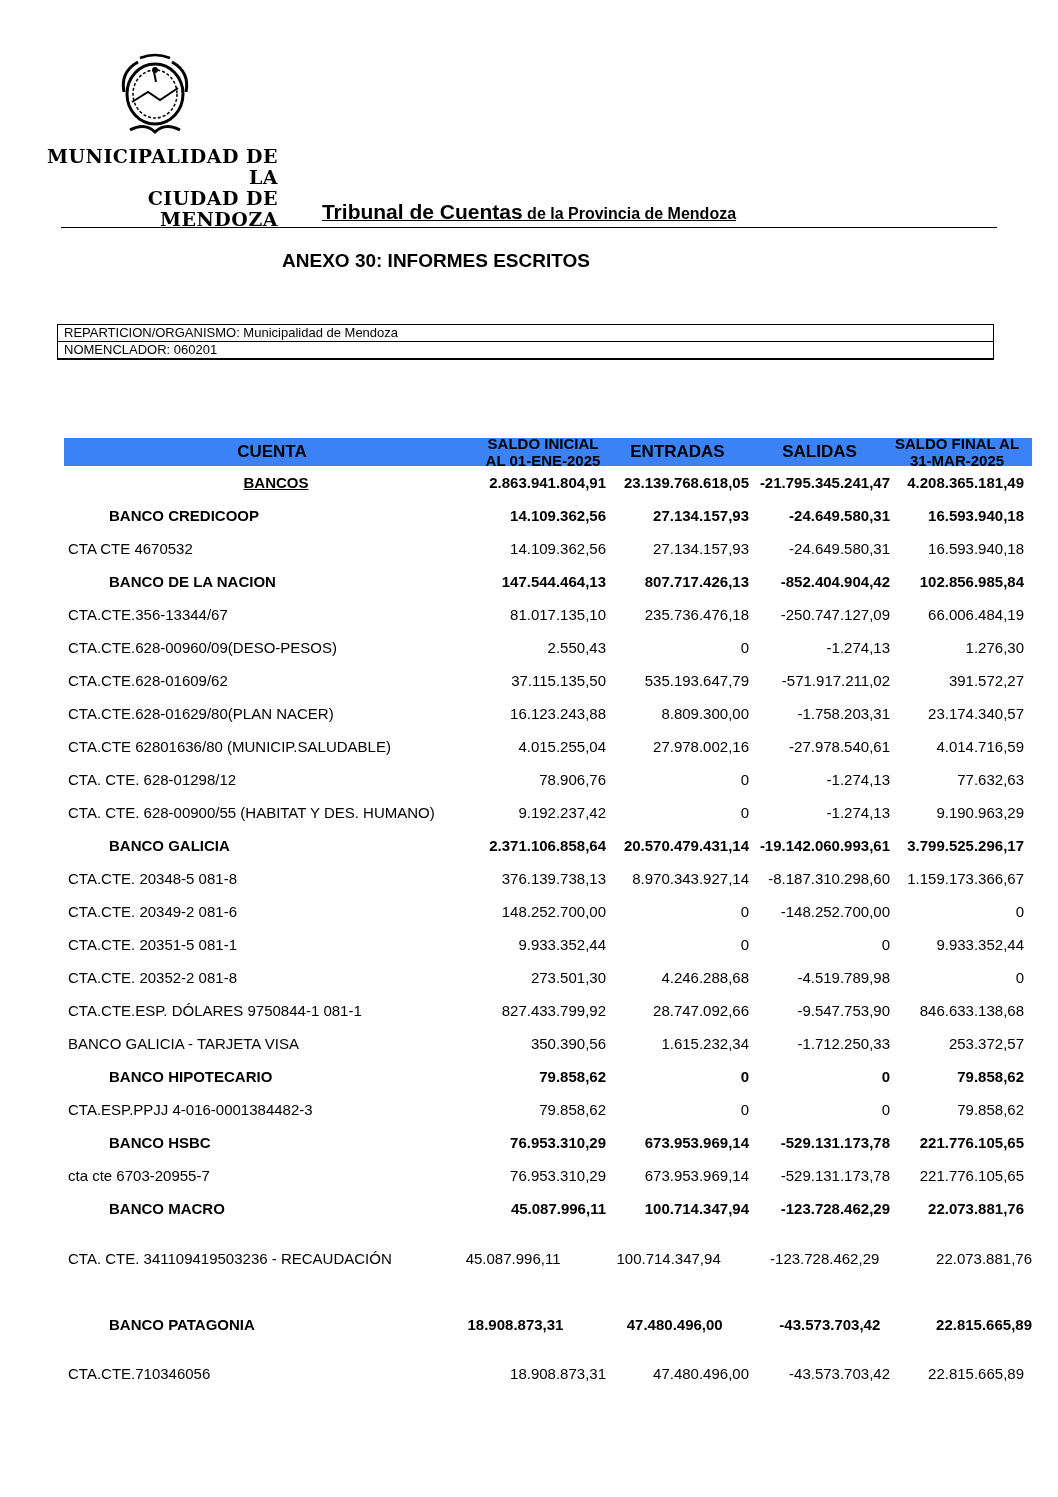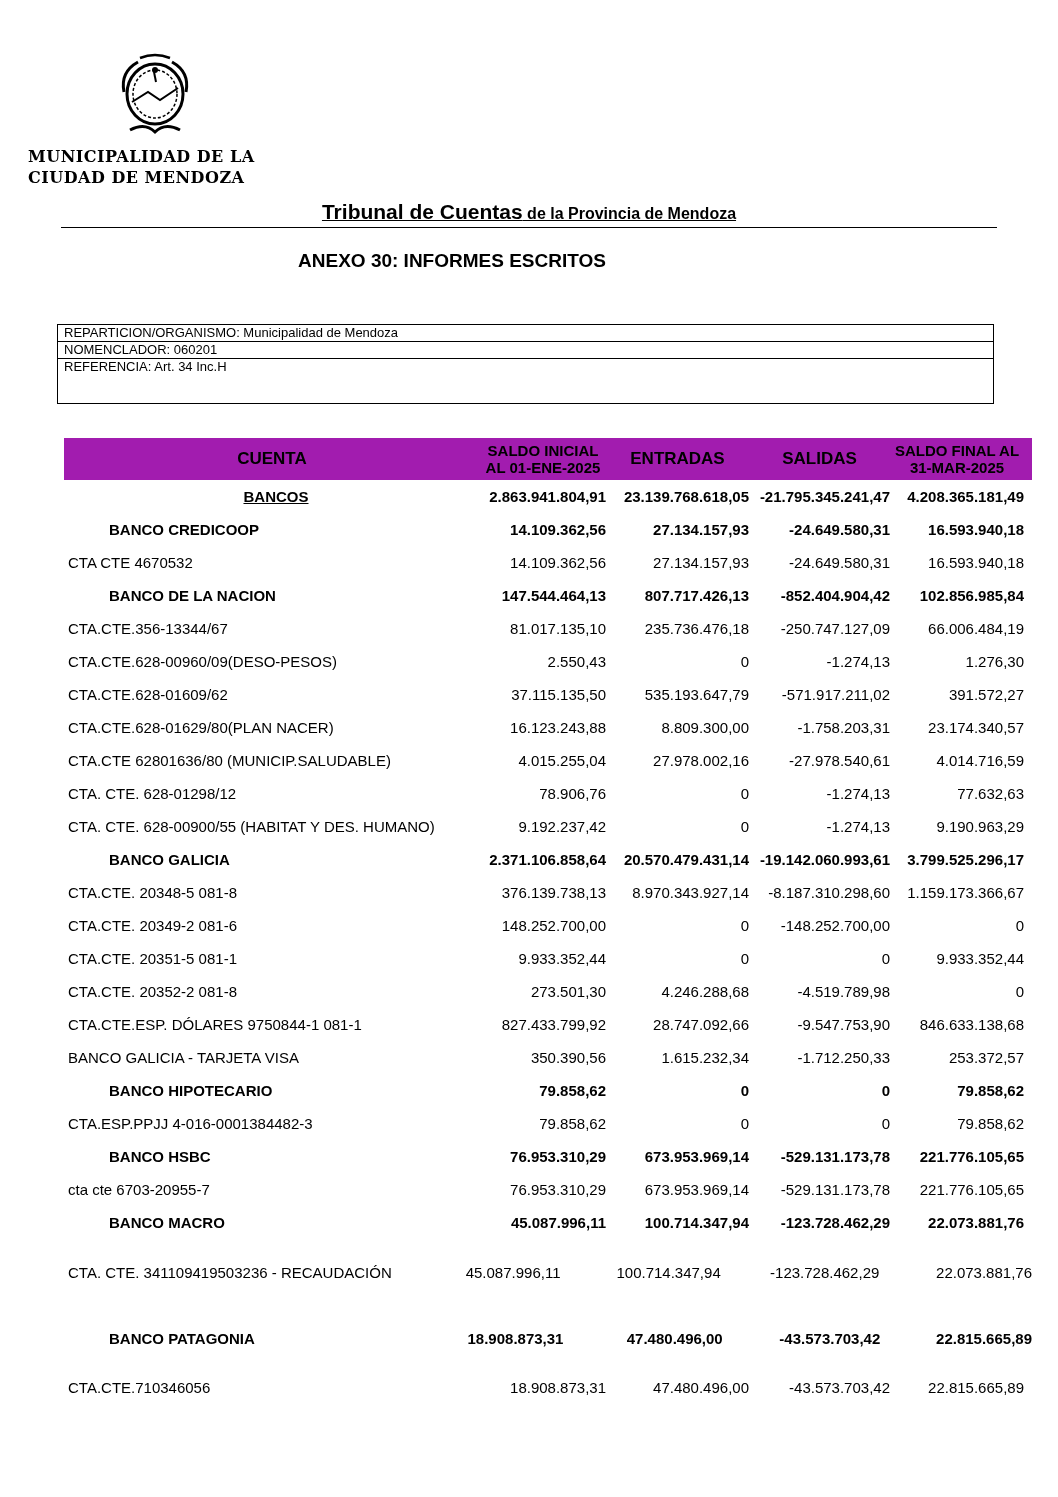--- a/index.html
+++ b/index.html
@@ -1,38 +1,38 @@
 <!DOCTYPE html>
 <html><head>
 <meta charset="utf-8">
 <style>
   html, body { margin: 0; padding: 0; background: #ffffff; }
   body { width: 1058px; height: 1497px; position: relative; font-family: "Liberation Sans", sans-serif; color: #000; overflow: hidden; }
   .logo { position: absolute; left: 28px; top: 52px; width: 250px; height: 140px; }
   .crest { position: absolute; left: 82px; top: 0; width: 90px; height: 88px; }
-  .logo-text { position: absolute; left: 0; top: 94px; width: 250px; text-align: left; font-family: "DejaVu Serif", serif; font-weight: bold; font-size: 16px; line-height: 21px; letter-spacing: 0.5px; }
+  .logo-text { position: absolute; left: 0; top: 94px; width: 250px; text-align: right; font-family: "DejaVu Serif", serif; font-weight: bold; font-size: 19px; line-height: 21px; letter-spacing: 0.5px; }
   .tribunal { position: absolute; left: 0; width: 1058px; top: 200px; text-align: center; font-weight: bold; text-decoration: underline; }
   .tribunal .big { font-size: 21px; }
   .tribunal .small { font-size: 16px; }
   .rule { position: absolute; left: 61px; top: 227px; width: 936px; height: 1px; background: #000; }
-  .anexo { position: absolute; left: 16px; width: 872px; top: 250px; text-align: center; font-weight: bold; font-size: 19px; }
+  .anexo { position: absolute; left: 0; width: 872px; top: 250px; text-align: center; font-weight: bold; font-size: 19px; }
 
   .infobox { position: absolute; left: 57px; top: 296px; width: 935px; border: 1px solid #000; font-size: 13px; margin-top: 28px; }
   .ib-row { border-bottom: 1px solid #000; padding: 0 6px; height: 16px; line-height: 16px; }
   .ib-row3 { display: flex; border-bottom: 1px solid #000; height: 36px; }
   .ib-ejer { flex: 1; padding: 0 6px; line-height: 36px; border-right: 1px solid #000; }
   .ib-trim { width: 112px; line-height: 36px; padding-left: 6px; border-right: 1px solid #000; }
   .ib-grid { width: 103px; display: grid; grid-template-columns: repeat(4, 1fr); grid-template-rows: 17px 18px; }
   .ib-grid div { border-right: 1px solid #000; border-bottom: 1px solid #000; text-align: center; font-size: 12px; line-height: 17px; }
   .ib-grid div:nth-child(4n) { border-right: none; }
   .ib-grid div:nth-child(n+5) { border-bottom: none; text-align: left; padding-left: 5px; }
   .ib-ref { padding: 0 6px; height: 44px; line-height: 16px; }
 
   .table { position: absolute; left: 64px; top: 438px; width: 968px; }
-  .thead { display: flex; background: #a21caf; height: 42px; font-weight: bold; align-items: center; }
+  .thead { display: flex; background: #3b82f6; height: 28px; font-weight: bold; align-items: center; }
   .thead .c { text-align: center; }
   .c0 { width: 416px; }
   .c1 { width: 126px; text-align: right; }
   .c2 { width: 143px; text-align: right; }
   .c3 { width: 141px; text-align: right; }
   .c4 { width: 134px; text-align: right; }
   .th-main { font-size: 17px; }
   .th-two { font-size: 15px; line-height: 17px; }
   .row { display: flex; height: 33px; align-items: center; font-size: 15px; }
   .row .c0 { padding-left: 4px; box-sizing: border-box; }
@@ -64,21 +64,20 @@
 
 <div class="tribunal">
   <span class="big">Tribunal de Cuentas</span><span class="small"> de la Provincia de Mendoza</span>
 </div>
 <div class="rule"></div>
 <div class="anexo">ANEXO 30: INFORMES ESCRITOS</div>
 
 <div class="infobox">
   <div class="ib-row">REPARTICION/ORGANISMO: Municipalidad de Mendoza</div>
   <div class="ib-row">NOMENCLADOR: 060201</div>
-  <div class="ib-ref">REFERENCIA: Art. 34 Inc.H</div>
 </div>
 
 <div class="table">
   <div class="thead">
     <div class="c c0 th-main">CUENTA</div>
     <div class="c c1 th-two" style="text-align:center">
       <div>SALDO INICIAL</div>
       <div>AL 01-ENE-2025</div>
     </div>
     <div class="c c2 th-main" style="text-align:center">ENTRADAS</div>

